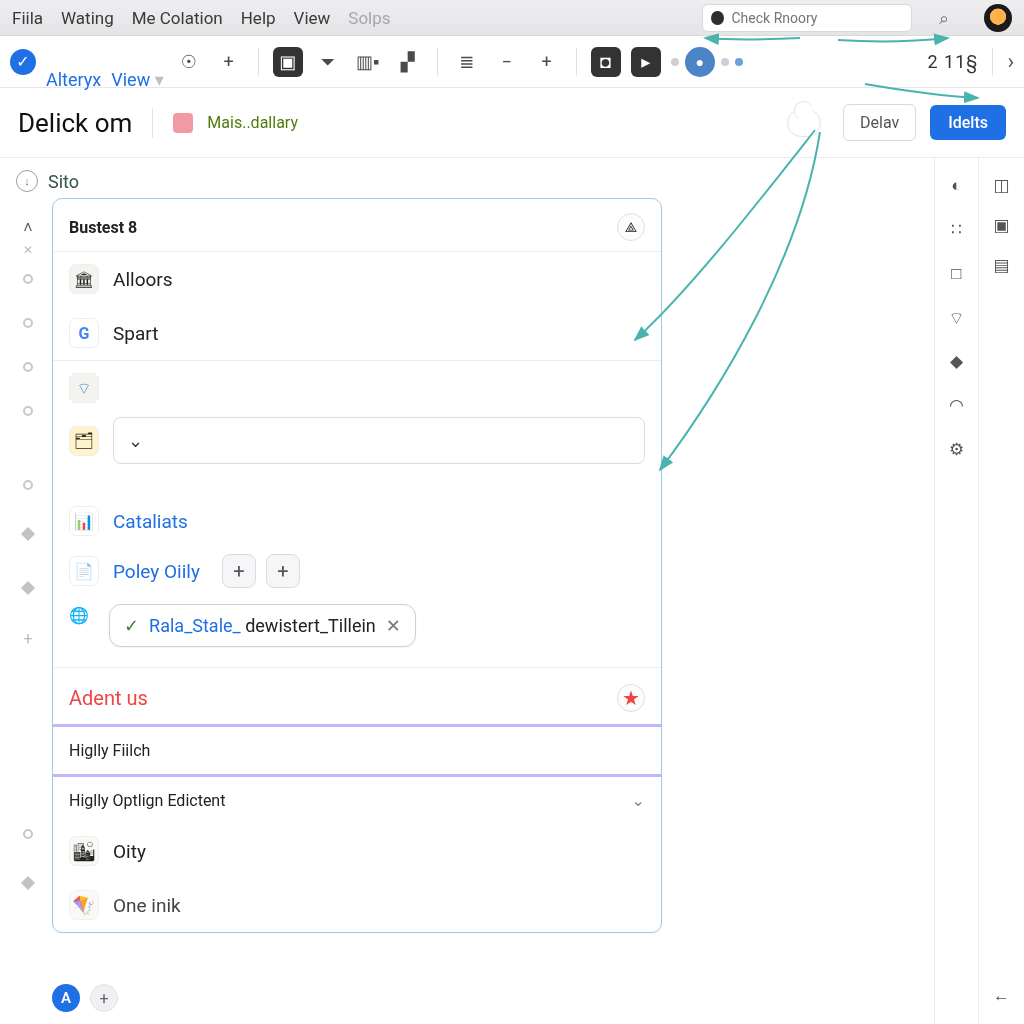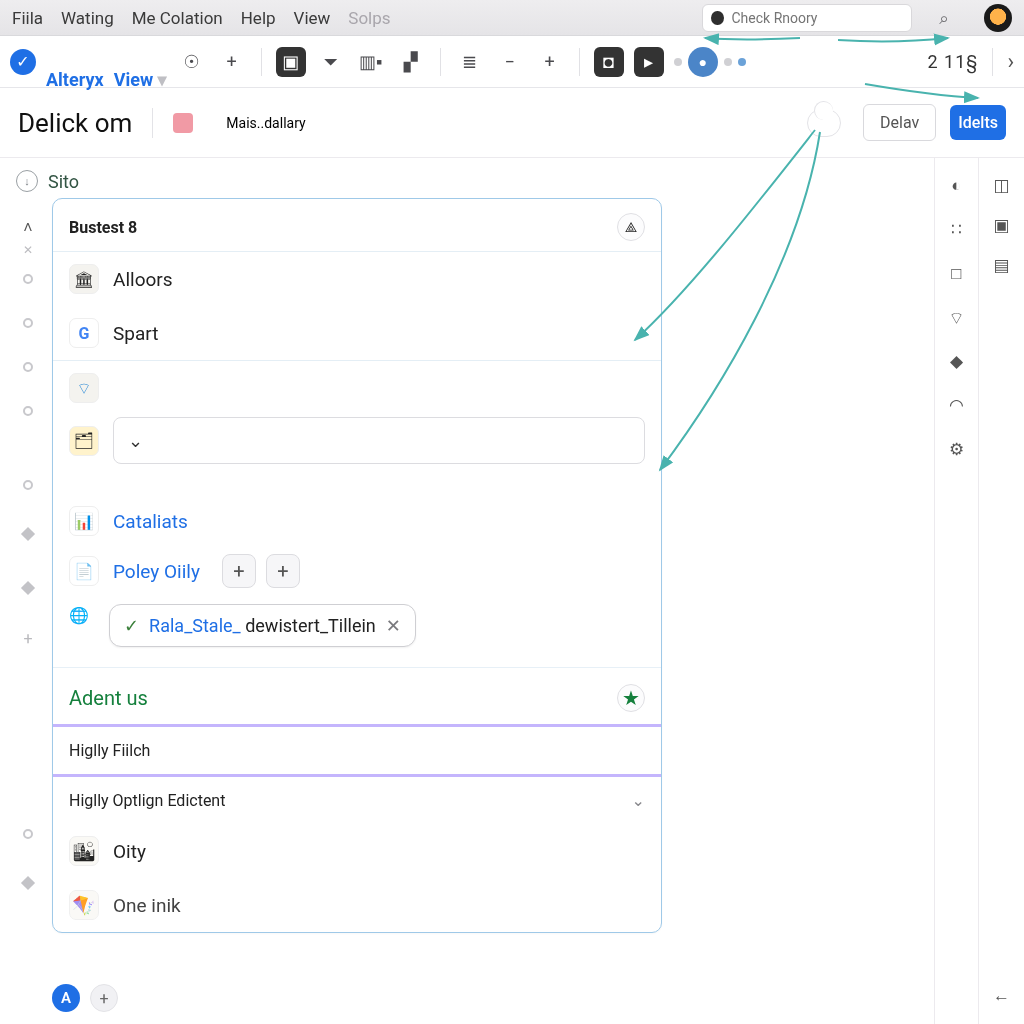--- a/index.html
+++ b/index.html
@@ -12,42 +12,42 @@
   .menubar .menu-item.disabled { color:#a9a6ac; }
   .menubar .spacer { flex:1; }
   .search-wrap { display:flex; align-items:center; background:#fff; border:1px solid #d9d8db; border-radius:6px; height:28px; padding:6px 8px; gap:8px; width:210px;margin-left:27px;}
   .search-dot { width:14px; height:14px; border-radius:50%; background:#2e2e2e; }
   .search-wrap input { border:none; outline:none; font-size:14px; width:100%; color:#555;}
   .search-btn { width:28px; height:28px; display:flex; align-items:center; justify-content:center; color:#6a6a6e;}
   .avatar { width:28px; height:28px; border-radius:50%; background:radial-gradient(circle at 50% 45%, #ffb24a 0 38%, #1a1a1a 40% 100%); margin-left:8px;}
 
   
   .toolbar { height:52px; border-bottom:1px solid #e6e6ea; display:flex; align-items:center; padding:0 10px; gap:10px; font-size:18px; color:#555;}
-  .toolbar .blue { color:#1f6fe5; font-weight:700;margin-top:35px;}
+  .toolbar .blue { color:#1f6fe5; font-weight:400;margin-top:35px;}
   .toolbar .check { width:26px; height:26px; border-radius:50%; background:#1f6fe5; display:flex; align-items:center; justify-content:center; color:#fff; font-size:16px;}
   .toolbar .divider { width:1px; height:28px; background:#e1e1e5; margin:0 4px;}
   .toolbar .tbtn { width:30px; height:30px; border-radius:6px; display:flex; align-items:center; justify-content:center; color:#4a4a4e;}
   .toolbar .dark { background:#333; color:#fff; border-radius:6px;}
   .toolbar .pill-dark { width:30px; height:30px; border-radius:50%; background:#4b85c8; color:#fff; display:flex;align-items:center;justify-content:center; font-size:14px; position:relative;}
   .toolbar .pale { color:#bfbfc4;}
   .toolbar .right-text { font-size:18px; color:#333; letter-spacing:1px;}
   .toolbar .chev { font-size:22px; color:#555;}
   .toolbar-right-dots{display:flex;align-items:center;gap:6px;}
   .dot{width:8px;height:8px;border-radius:50%;background:#d0d0d4;}
   .dot.active{background:#6ba2d8;}
 
   
   .pageheader { height:70px; border-bottom:1px solid #eceaee; display:flex; align-items:center; padding:0 18px 0 18px; gap:14px;}
   .pageheader h1 { font-size:26px; font-weight:400; color:#111;}
   .pageheader .vline{ width:1px; height:30px; background:#e3e3e7; margin:0 6px;}
   .pageheader .sub-icon{ width:20px; height:20px; background:#f19aa5; border-radius:4px;}
-  .pageheader .sub{ color:#000000; font-size:14px;margin-left:19px;}
+  .pageheader .sub{ color:#4d7c0f; font-size:16px;}
   .pageheader .spacer{flex:1;}
   .btn-sec { border:1px solid #d9d9dd; background:#fff; border-radius:6px; padding:8px 16px; font-size:16px; color:#555;}
-  .btn-pri { background:#1f6fe5; color:#fff; border:none; border-radius:6px; padding:8px 8px; font-size:16px; font-weight:500;}
+  .btn-pri { background:#1f6fe5; color:#fff; border:none; border-radius:6px; padding:8px 18px; font-size:16px; font-weight:500;}
   .cloud { width:34px; height:28px; background:#fff; border:1px solid #e3e3e7; border-radius:14px; position:relative; margin-right:8px;}
   .cloud::before{content:""; position:absolute; width:18px;height:18px;border-radius:50%; background:#fff; border:1px solid #e3e3e7; border-bottom:none; border-right:none; top:-9px; left:6px;}
 
   
   .main { flex:1; display:flex; }
   .canvas { flex:1; position:relative; padding:12px 0 0 16px;}
   .side-rail { width:44px; border-left:1px solid #eceaee; display:flex; flex-direction:column; align-items:center; padding-top:16px; gap:22px; color:#555;}
   .side-rail2 { width:46px; border-left:1px solid #eceaee; display:flex; flex-direction:column; align-items:center; padding-top:16px; gap:18px; color:#555;}
   .rail-icon { width:22px; height:22px; display:flex; align-items:center; justify-content:center; font-size:17px; color:#555;}
   .rail-icon.back{ position:absolute; bottom:18px;}
@@ -73,21 +73,21 @@
   .row .ico { width:30px; height:30px; border-radius:7px; background:#f4f3ef; border:1px solid #eee; display:flex;align-items:center;justify-content:center; font-size:16px;}
   .row.linkish { color:#1f6fe5;}
   .dropdown { margin:0 16px 14px 56px; }
   .dropdown .dd { border:1px solid #dcdce0; border-radius:8px; padding:12px 14px; display:flex; align-items:center; justify-content:space-between; font-size:18px; color:#333; background:#fff;}
   .btn-sq { width:34px;height:34px;border:1px solid #dcdce0;border-radius:8px; background:#f6f6f8; display:flex;align-items:center;justify-content:center; font-size:20px; color:#555;}
   .mini-actions{display:flex;gap:10px;margin-left:8px;}
   .tag-chip{ display:inline-flex; align-items:center; gap:10px; border:1.5px solid #cfcfd3; border-radius:12px; padding:10px 14px; font-size:18px; background:#fff; box-shadow:0 1px 2px rgba(0,0,0,.06); margin:4px 0 20px 44px;}
   .tag-chip .check{color:#3a7f3a;}
   .tag-chip .blue{color:#1f6fe5;}
   .tag-chip .x{ color:#7a7a7e; font-size:18px;}
-  .section-head{ display:flex;align-items:center;justify-content:space-between; padding:16px 16px 12px 16px; font-size:20px; color:#15803d; border-top:1px solid #e7f0f7;}
+  .section-head{ display:flex;align-items:center;justify-content:space-between; padding:16px 16px 12px 16px; font-size:20px; color:#ef4444; border-top:1px solid #e7f0f7;}
   .star{ width:28px;height:28px;border-radius:50%;border:1px solid #e0e0e4;background:#fcfcfd;display:flex;align-items:center;justify-content:center;}
   .sec-item{ padding:14px 16px; font-size:16px; color:#222; border-top:3px solid #c4b5fd;}
   .sec-item .chev{ float:right; color:#8a8a8e;}
   .sec-sub{ display:flex; align-items:center; gap:14px; padding:12px 16px 12px 16px; font-size:19px;}
   .sec-sub .ico{ width:30px;height:30px;border-radius:7px;border:1px solid #eee;background:#faf9f5;display:flex;align-items:center;justify-content:center;}
 
   
   .dashed-rule{ position:absolute; left:0; right:0; top:248px; border-top:2px dashed #7fa7c6; opacity:.45; z-index:-1;}
   
   

